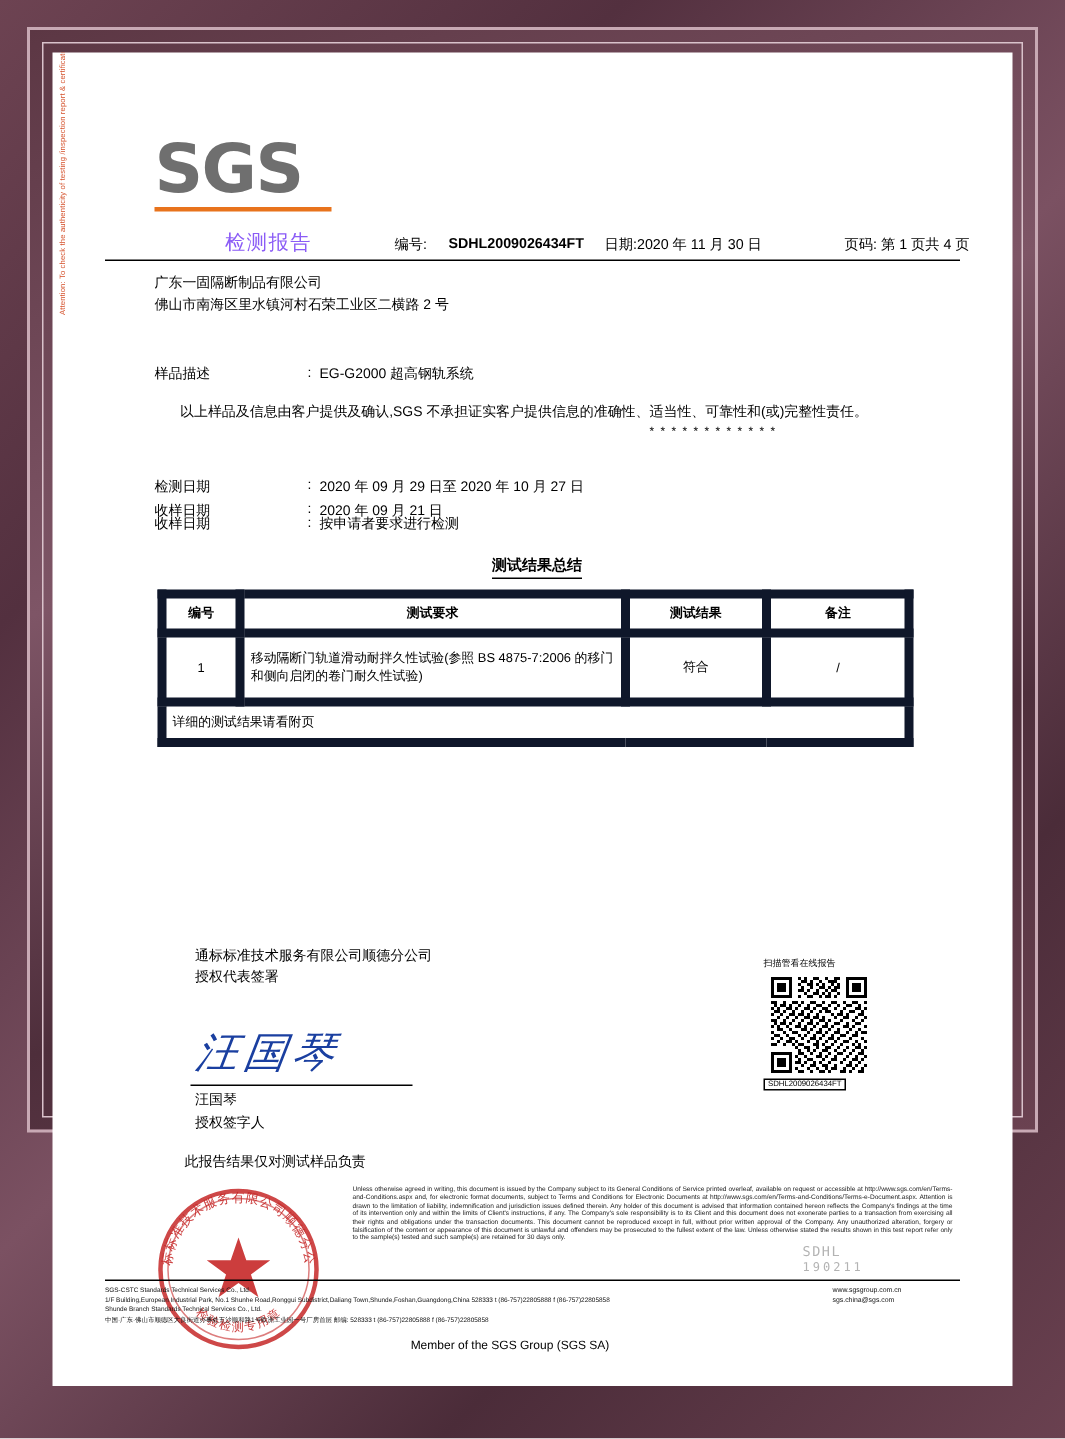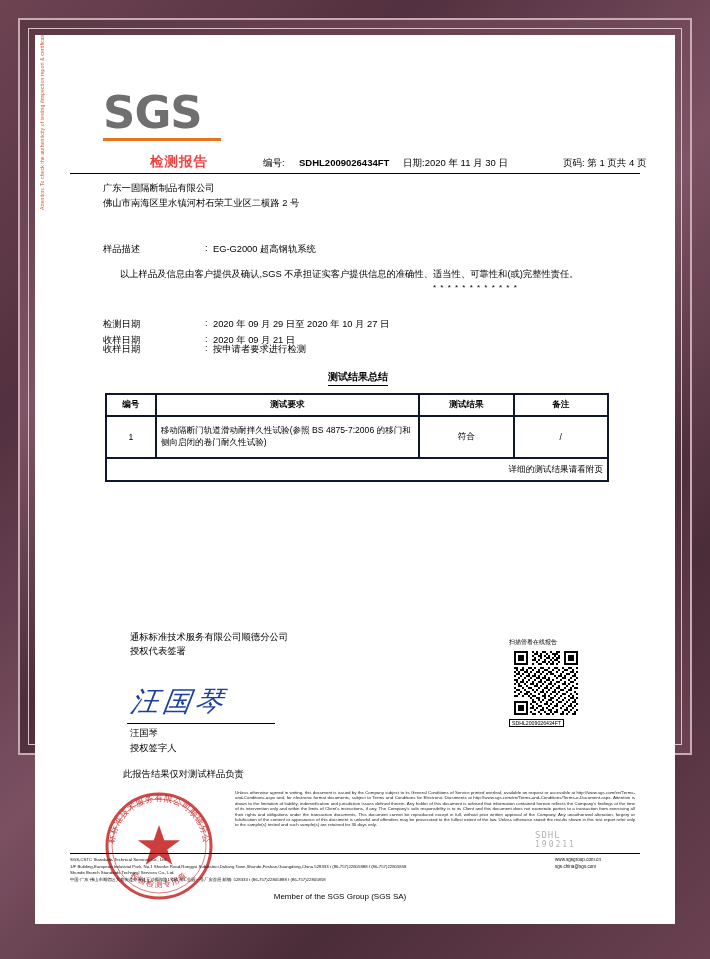--- a/index.html
+++ b/index.html
@@ -91,22 +91,22 @@
     background: #e8731c;
     margin-top: 2px;
   }
 
   
   .rpt-title {
     position: absolute;
     left: 115px;
     top: 118px;
     font-size: 13.5px;
-    font-weight: bold;
-    color: #ef4444;
+    font-weight: normal;
+    color: #8b5cf6;
     letter-spacing: 1px;
   }
   .rpt-no-label {
     position: absolute;
     left: 228px;
     top: 122px;
     font-size: 9.5px;
     color: #000;
   }
   .rpt-no-val {
@@ -208,37 +208,37 @@
   table.results {
     position: absolute;
     left: 70px;
     top: 358px;
     width: 504px;
     border-collapse: collapse;
     font-size: 8.6px;
     color: #000;
   }
   table.results th, table.results td {
-    border: 2px solid #0f172a;
+    border: 6px solid #0f172a;
     padding: 3px 4px;
     vertical-align: middle;
   }
   table.results th {
     font-weight: bold;
     text-align: center;
     height: 14px;
   }
   .col-no { width: 42px; text-align: center; }
   .col-req { width: 270px; }
   .col-res { width: 90px; text-align: center; }
   .col-rem { width: 90px; text-align: center; margin-left: 39px; }
   .row-body td { height: 34px; }
   .note-row td {
     border-top: 1px solid #000;
-    text-align: right;
+    text-align: left;
     height: 15px;
   }
 
   
   .sig-org {
     position: absolute;
     left: 95px;
     top: 595px;
     font-size: 9.3px;
     color: #000;

